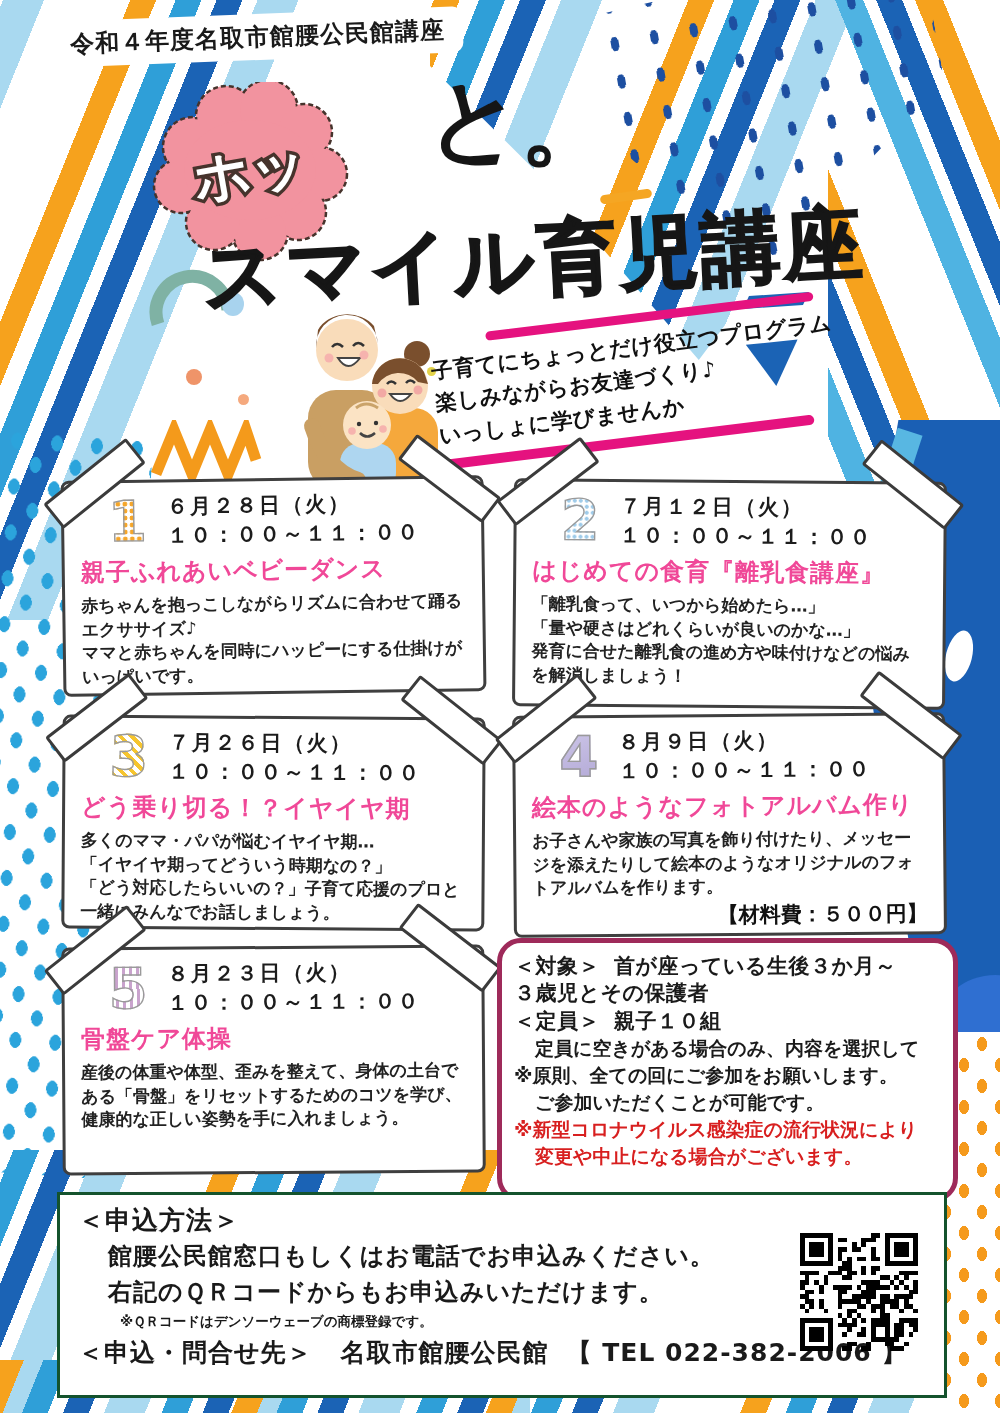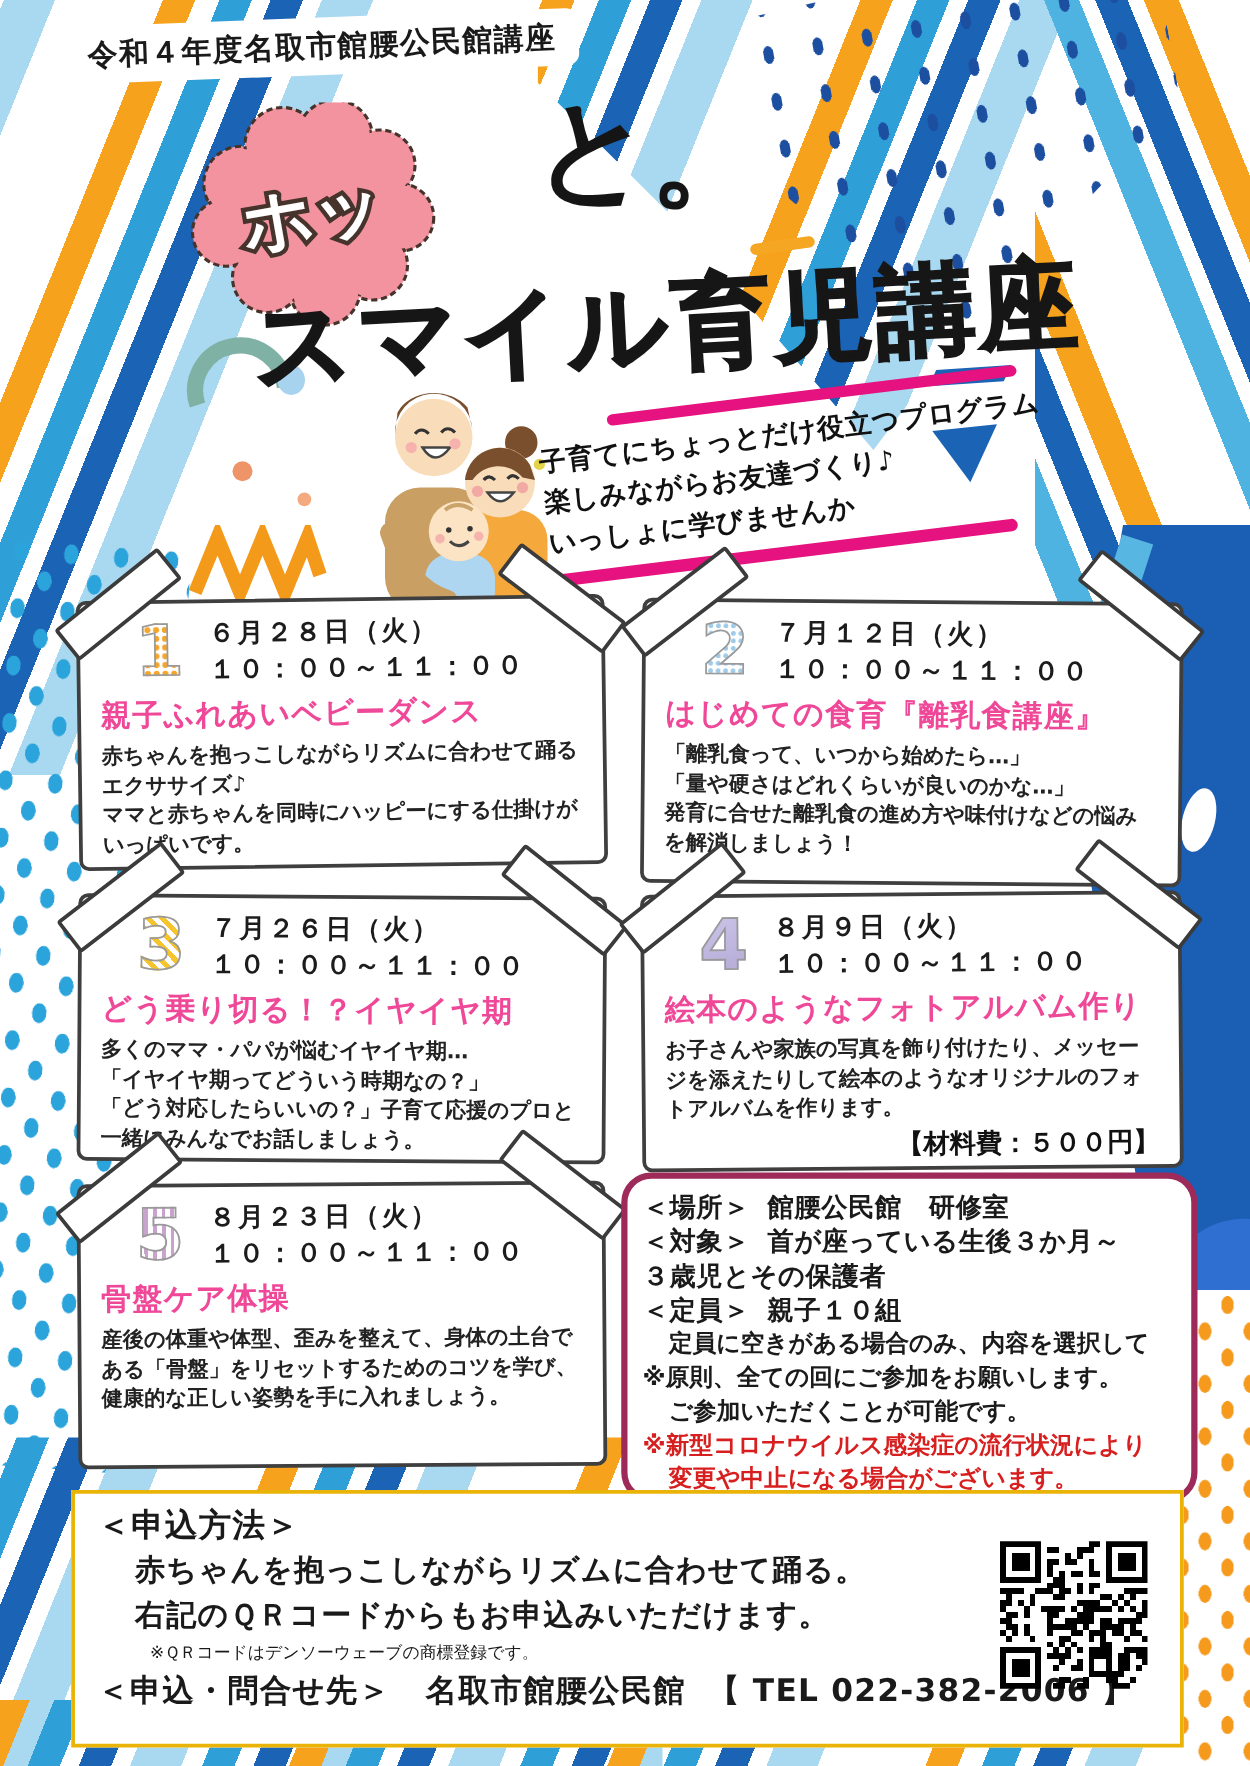--- a/index.html
+++ b/index.html
@@ -84,25 +84,25 @@
   
   .info-box{left:497px;top:938px;width:461px;height:264px;background:#fff;border:5px solid #9e2a5a;
       border-radius:24px;padding:10px 12px;box-sizing:border-box;z-index:7;}
   .info-row{font-size:21px;font-weight:bold;line-height:1.3;letter-spacing:.5px;}
   .info-row .lbl{margin-right:14px;}
   .info-t2{text-align:left;padding-right:10px;}
   .info-note{font-size:19px;font-weight:bold;line-height:1.42;}
   .indent{padding-left:21px;}
   .warn{color:#d81f1f;}
   
-  .apply-box{left:57px;top:1192px;width:890px;height:206px;background:#fff;border:3px solid #eab308;
+  .apply-box{left:57px;top:1192px;width:890px;height:206px;background:#fff;border:3px solid #14532d;
       padding:8px 18px;box-sizing:border-box;z-index:7;}
   .apply-head{font-size:26px;font-weight:bold;letter-spacing:1px;}
   .apply-line{font-size:24px;font-weight:bold;padding-left:30px;line-height:1.5;letter-spacing:1px;}
-  .apply-qrnote{font-size:13.5px;font-weight:normal;padding-left:42px;margin:3px 0 5px;}
+  .apply-qrnote{font-size:13.5px;font-weight:bold;padding-left:42px;margin:3px 0 5px;}
   .apply-contact{font-size:25px;font-weight:bold;letter-spacing:1px;}
   .apply-contact .nm{margin-left:28px;margin-top:45px;}
   .apply-contact .tel{margin-left:18px;}
   .qr{position:absolute;right:26px;top:38px;width:118px;height:118px;}
   .qr svg{width:100%;height:100%;}
 </style>
 </head>
 <body>
 
 <div class="page">
@@ -285,39 +285,36 @@
         </div>
     </div>
     <div class="card-title">骨盤ケア体操</div>
     <div class="card-body">産後の体重や体型、歪みを整えて、身体の土台で
 ある「骨盤」をリセットするためのコツを学び、
 健康的な正しい姿勢を手に入れましょう。</div>
   </div>
 
   <div class="abs info-box">
     <div class="info-row">
-      <span class="lbl">＜場所＞</span><span>館腰公民館　研修室</span>
-    </div>
-    <div class="info-row">
       <span class="lbl">＜対象＞</span><span>首が座っている生後３か月～</span>
     </div>
     <div class="info-row info-t2">３歳児とその保護者</div>
     <div class="info-row">
       <span class="lbl">＜定員＞</span><span>親子１０組</span>
     </div>
     <div class="info-note indent">定員に空きがある場合のみ、内容を選択して</div>
     <div class="info-note">※原則、全ての回にご参加をお願いします。</div>
     <div class="info-note indent">ご参加いただくことが可能です。</div>
     <div class="info-note warn">※新型コロナウイルス感染症の流行状況により</div>
     <div class="info-note warn indent">変更や中止になる場合がございます。</div>
   </div>
 
   <div class="abs apply-box">
     <div class="apply-head">＜申込方法＞</div>
-    <div class="apply-line">赤ちゃんを抱っこしながらリズムに合わせて踊る。</div>
+    <div class="apply-line">館腰公民館窓口もしくはお電話でお申込みください。</div>
     <div class="apply-line">右記のＱＲコードからもお申込みいただけます。</div>
     <div class="apply-qrnote">※ＱＲコードはデンソーウェーブの商標登録です。</div>
     <div class="apply-contact">
       <span>＜申込・問合せ先＞</span><span class="nm">名取市館腰公民館</span><span class="tel">【 TEL 022-382-2006 】</span>
     </div>
     <div class="qr">
       <svg id="qr-svg" viewBox="0 0 25 25" shape-rendering="crispEdges" fill="#000">
           <rect x="15" y="0" width="1" height="1"></rect>
           <rect x="16" y="0" width="1" height="1"></rect>
           <rect x="8" y="1" width="1" height="1"></rect>

